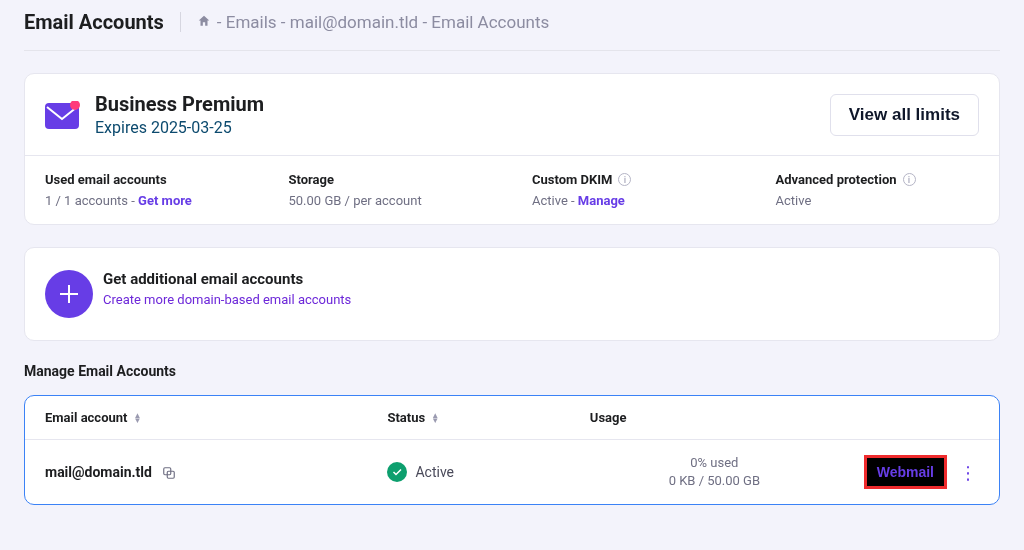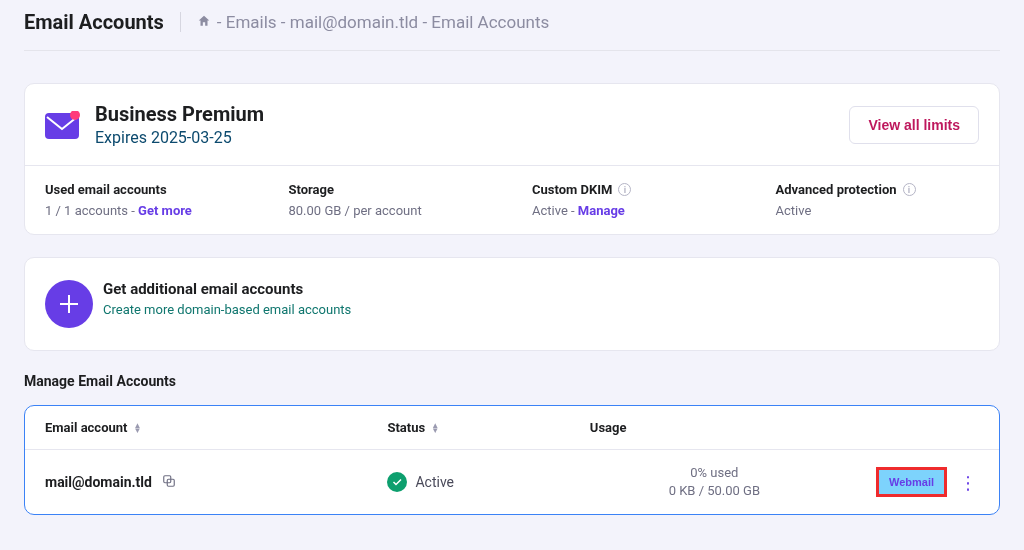--- a/index.html
+++ b/index.html
@@ -10,21 +10,21 @@
     font-size: 14px;
     padding: 10px 24px 24px 24px;
     width: 1024px;
   }
   .header-row {
     display: flex;
     align-items: center;
     gap: 16px;
     padding-bottom: 16px;
     border-bottom: 1px solid #e4e4eb;
-    margin-bottom: 32px;
+    margin-bottom: 22px;
   }
   .page-title {
     font-size: 20px;
     font-weight: 700;
     color: #1d1e20;
   }
   .vr {
     width: 1px;
     height: 20px;
     background: #d6d6e0;
@@ -60,23 +60,23 @@
   }
   .plan-expires {
     font-size: 16px;
     color: #0c4a6e;
     margin-top: 2px;
   }
   .btn-outline {
     margin-left: auto;
     border: 1px solid #e0e0ec;
     background: #fff;
-    color: #be185d;
-    font-weight: 700;
-    font-size: 14px;
+    color: #0f172a;
+    font-weight: 700;
+    font-size: 17px;
     padding: 10px 18px;
     border-radius: 6px;
     cursor: pointer;
   }
   .plan-grid {
     display: grid;
     grid-template-columns: repeat(4, 1fr);
     border-top: 1px solid #e6e6ef;
   }
   .plan-cell {
@@ -127,21 +127,21 @@
     font-weight: 300;
     cursor: pointer;
   }
   .add-title {
     font-size: 15px;
     font-weight: 700;
     color: #1d1e20;
   }
   .add-sub {
     font-size: 13px;
-    color: #0f766e;
+    color: #6d28d9;
     margin-top: 4px;
   }
   .section-title {
     font-size: 14px;
     font-weight: 700;
     color: #1d1e20;
     margin-bottom: 16px;
   }
   .table-card {
     background: #fff;
@@ -168,21 +168,21 @@
   }
   .sort-icon {
     display: inline-flex;
     flex-direction: column;
     line-height: 5px;
     font-size: 8px;
     color: #9a9ab0;
   }
   .email-cell {
     display: flex;
-    align-items: flex-start;
+    align-items: flex-end;
     gap: 10px;
     font-weight: 700;
     font-size: 14px;
   }
   .copy-icon {
     width: 14px; height: 14px;
     cursor: pointer;
   }
   .status-cell {
     display: flex;
@@ -209,22 +209,22 @@
     display: flex;
     align-items: center;
     justify-content: flex-end;
     gap: 10px;
   }
   .webmail-btn {
     border: 3px solid #ef2b2d;
     padding: 6px 10px;
     color: #673de6;
     font-weight: 700;
-    font-size: 11px;
-    background: #7dd3fc;
+    font-size: 14px;
+    background: #000000;
     cursor: pointer;
   }
   .kebab {
     color: #673de6;
     font-size: 18px;
     cursor: pointer;
     padding: 0 2px;
   }
 </style>
 </head>
@@ -260,21 +260,21 @@
   </div>
   <div class="plan-grid">
     <div class="plan-cell">
       <div class="plan-cell-title">Used email accounts</div>
       <div class="plan-cell-body">
         <span>1 / 1 accounts - </span><span class="link">Get more</span>
       </div>
     </div>
     <div class="plan-cell">
       <div class="plan-cell-title">Storage</div>
-      <div class="plan-cell-body">80.00 GB / per account</div>
+      <div class="plan-cell-body">50.00 GB / per account</div>
     </div>
     <div class="plan-cell">
       <div class="plan-cell-title">
         <span>Custom DKIM</span>
         <span class="info-circle">i</span>
       </div>
       <div class="plan-cell-body">
         <span>Active - </span><span class="link">Manage</span>
       </div>
     </div>

